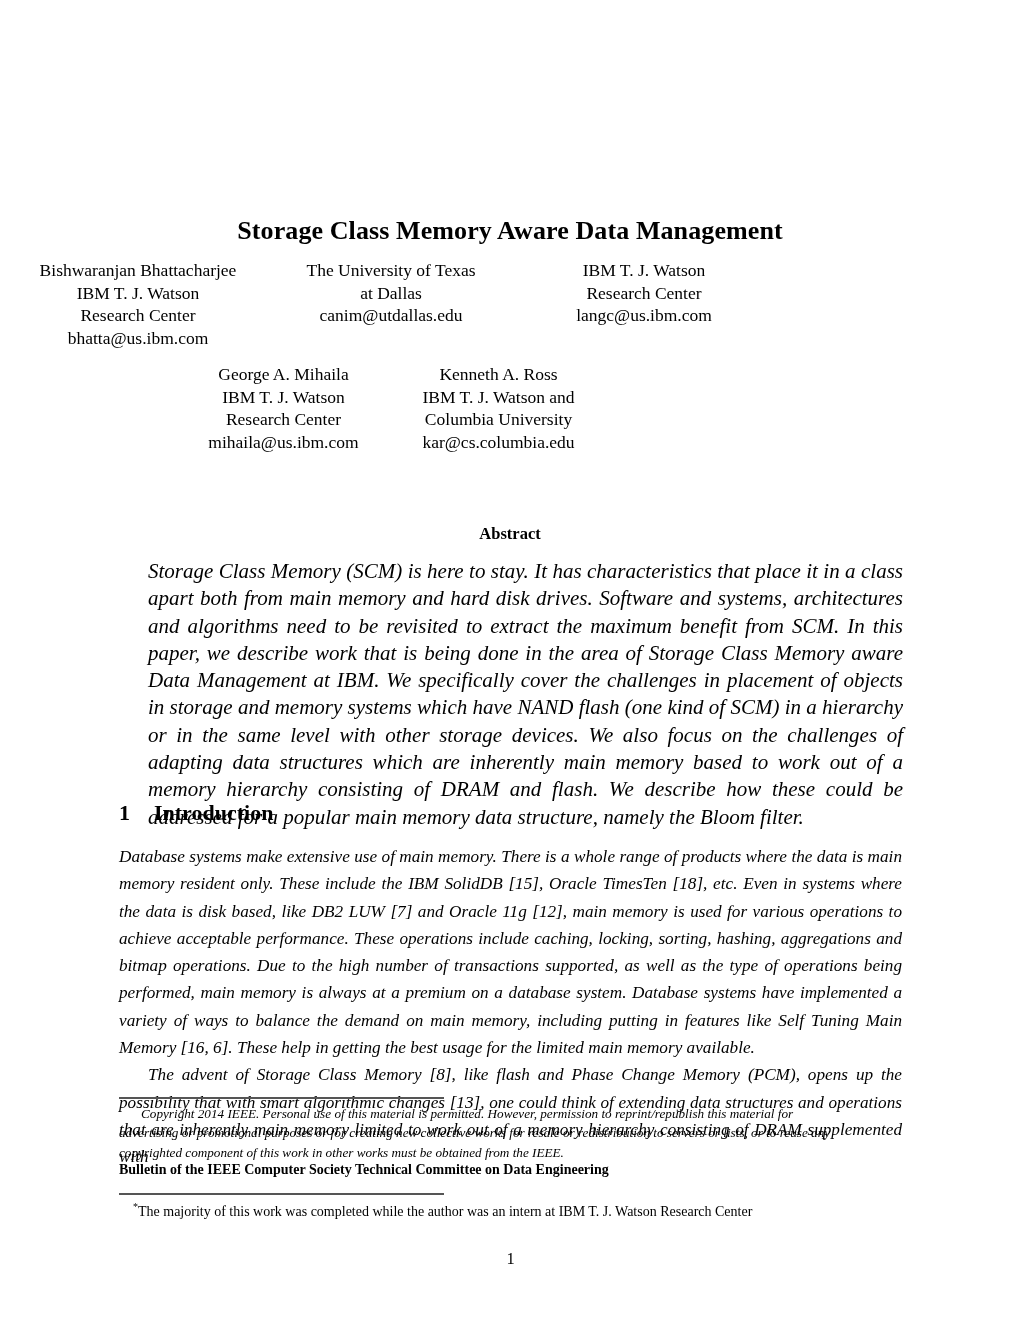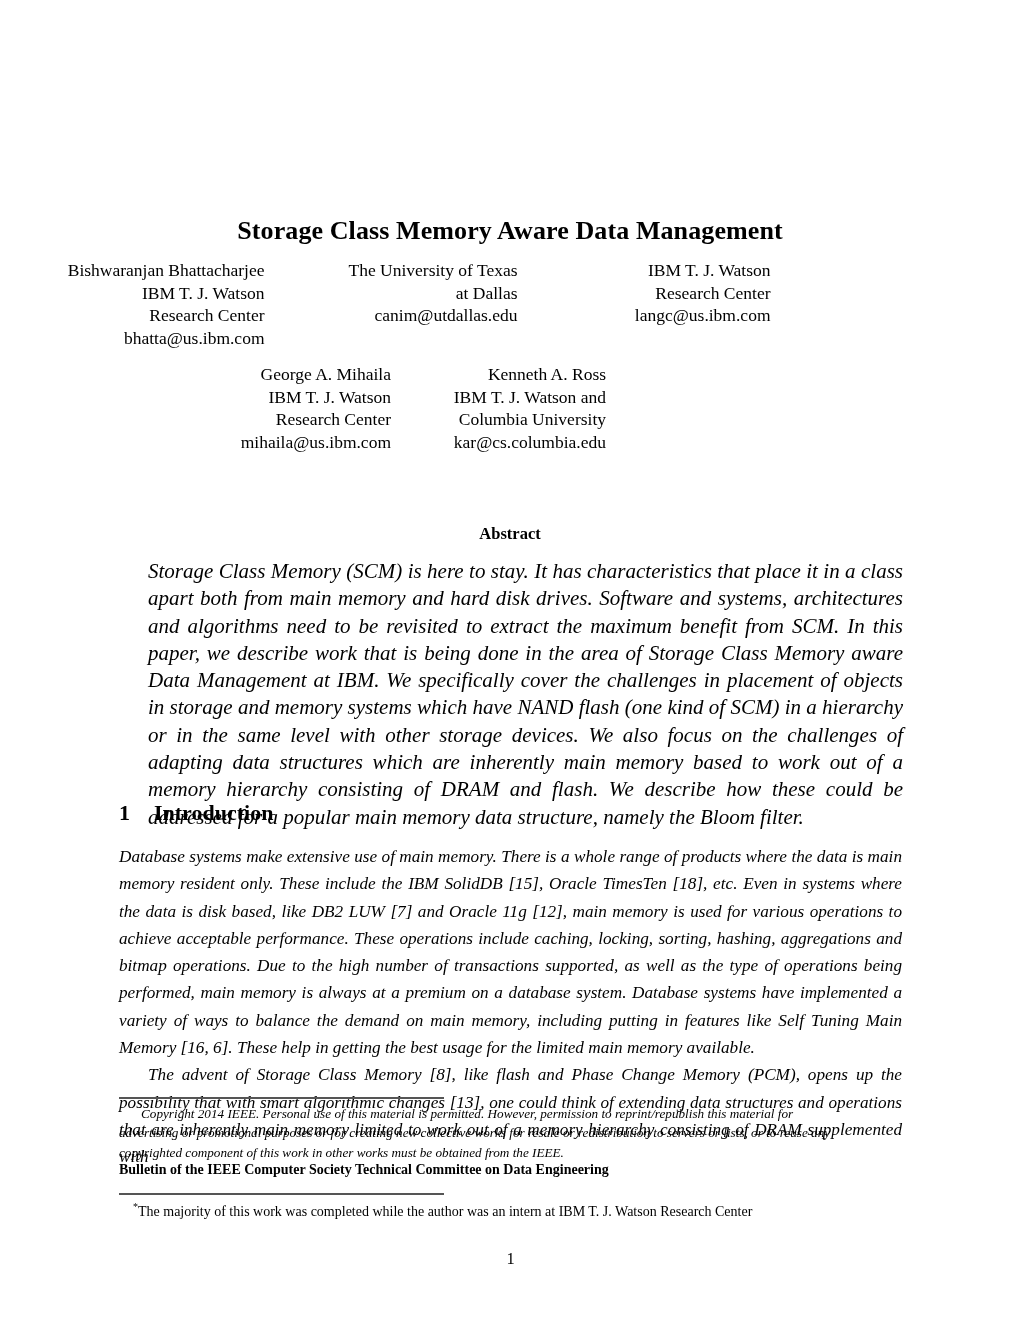--- a/index.html
+++ b/index.html
@@ -45,21 +45,21 @@
     width: 782px;
   }
   .author-row {
     display: flex;
     justify-content: center;
   }
   .author-row-1 { top: 243px; position: absolute; left: 0; width: 782px; }
   .author-row-2 { top: 347px; position: absolute; left: 0; width: 782px; }
 
   .author-col {
-    text-align: right;
+    text-align: center;
     font-size: 17.5px;
     line-height: 22.7px;
   }
   .author-row-1 .author-col { width: 253px; }
   .author-row-2 .author-col { width: 215px; }
 
   .author-name { white-space: nowrap; }
   .author-line { white-space: nowrap; }
   .author-email { white-space: nowrap; }
   sup.star {

